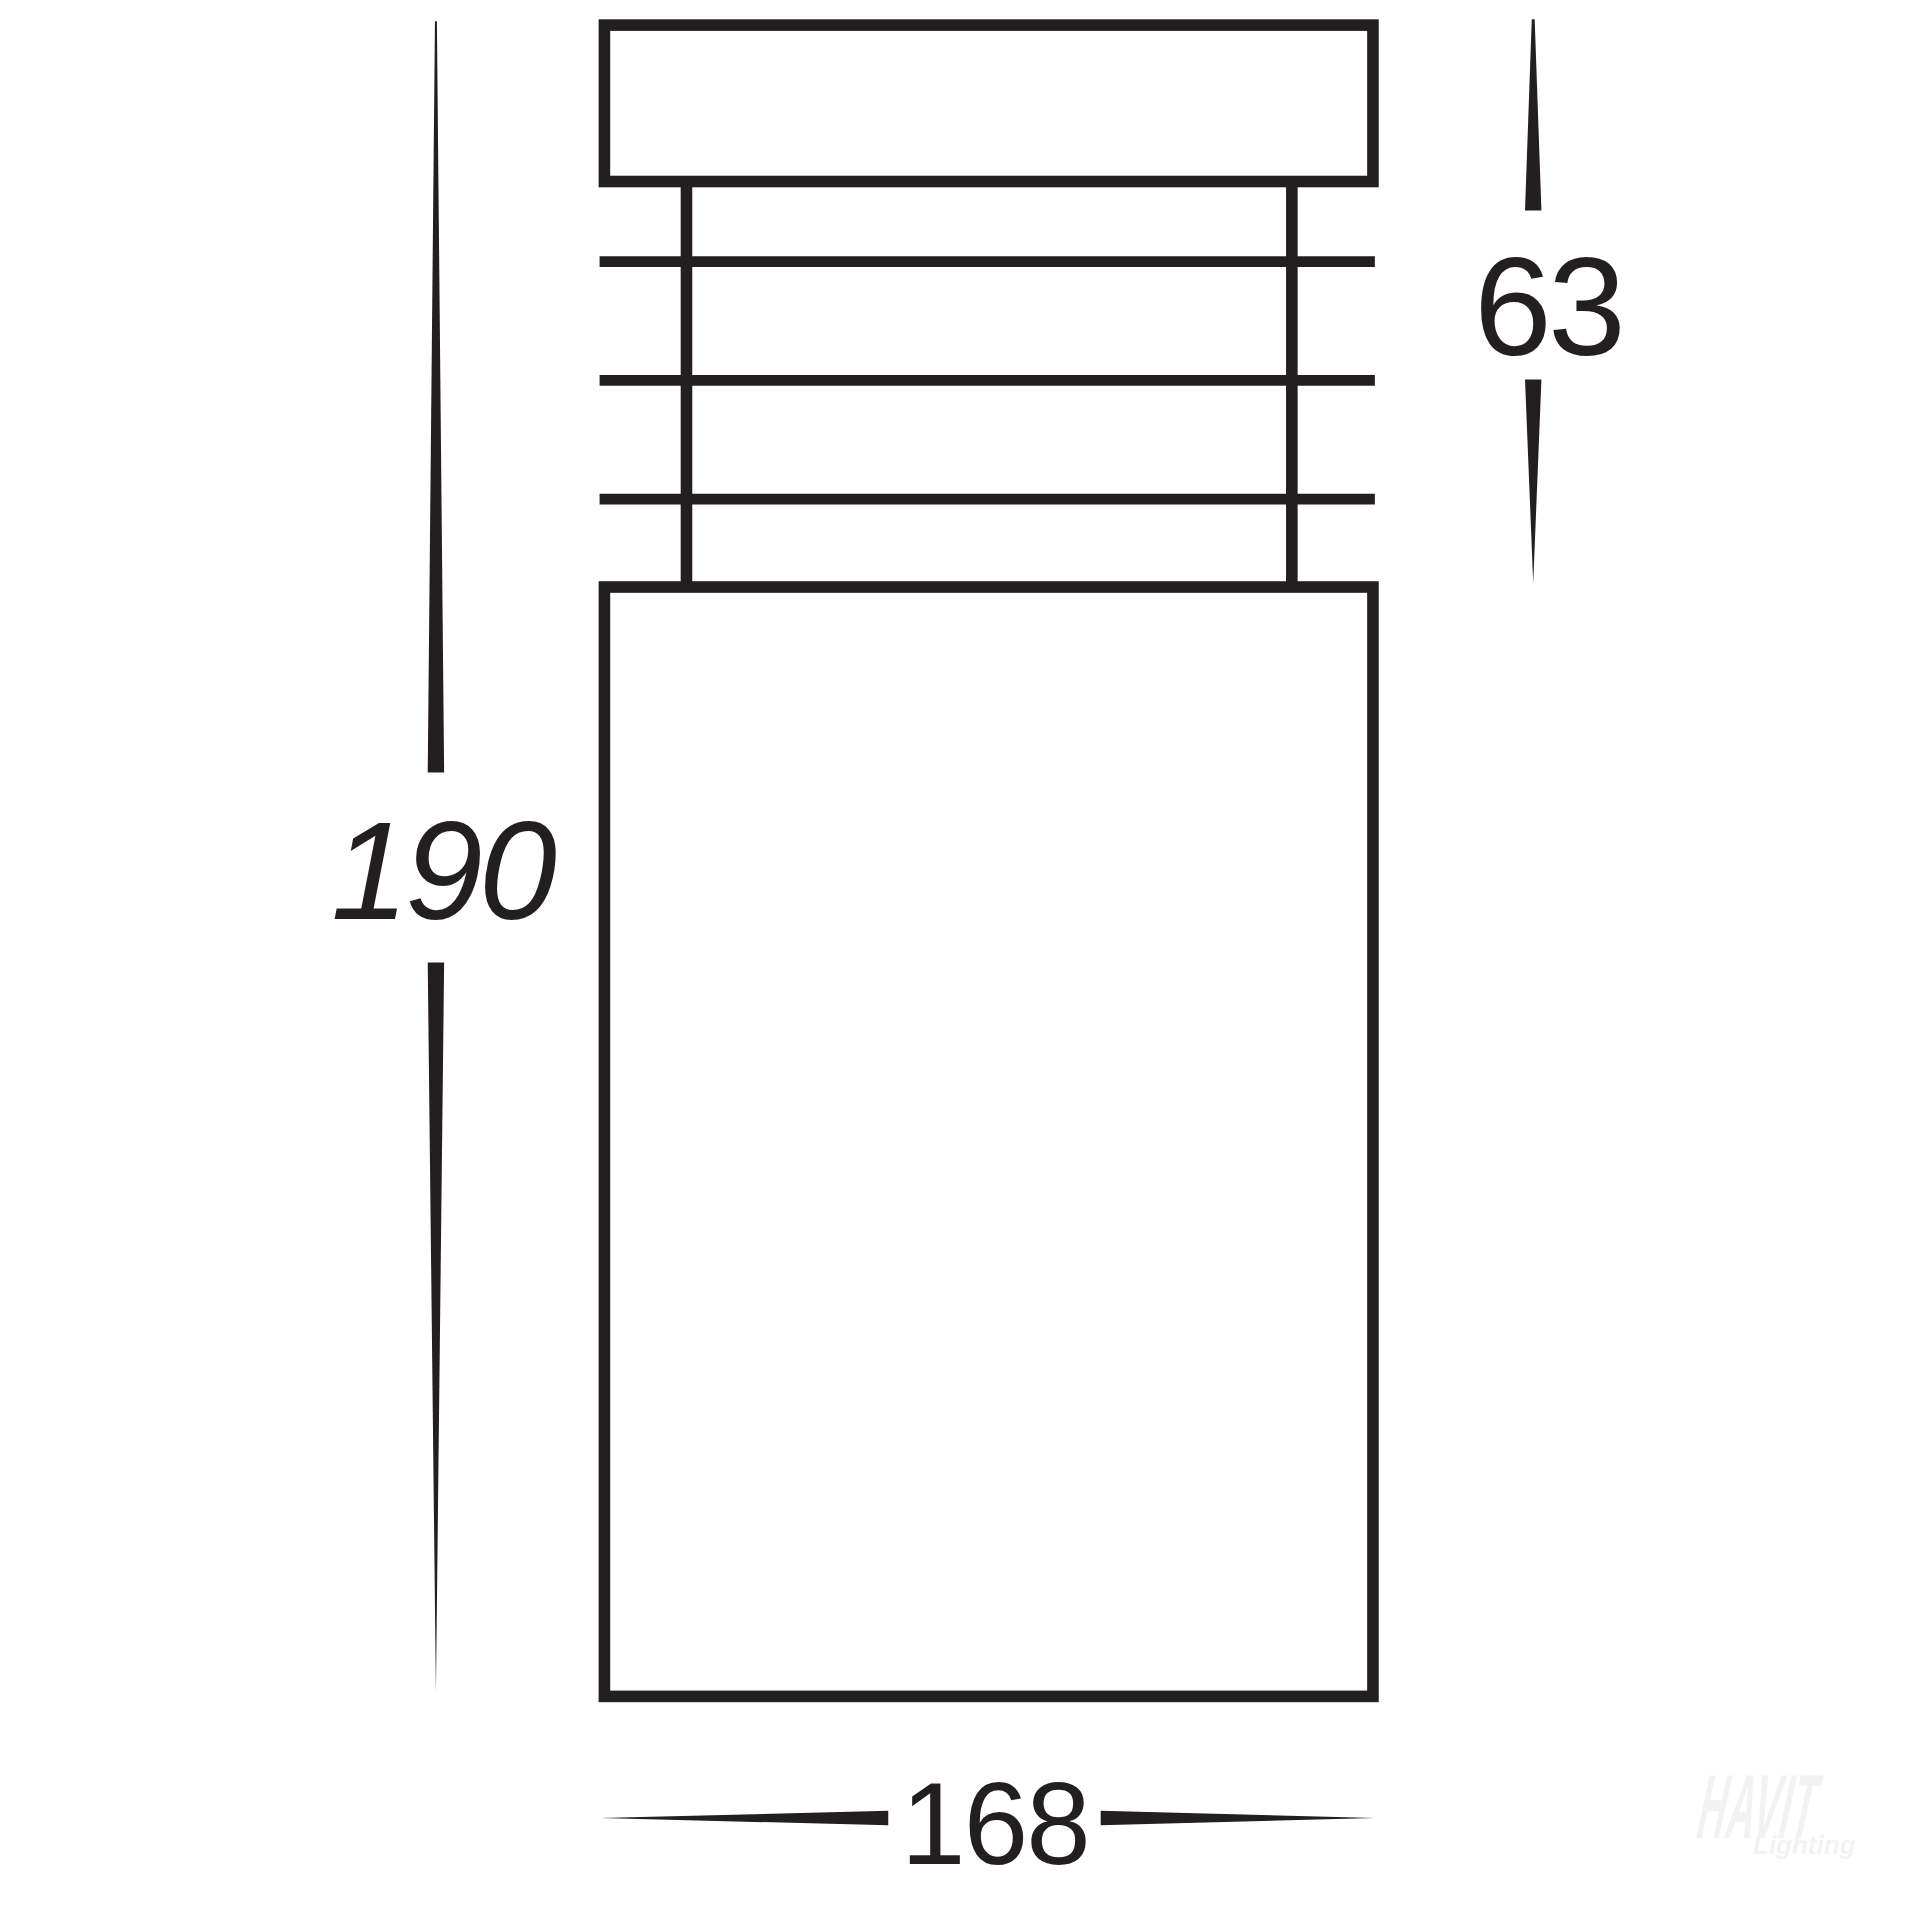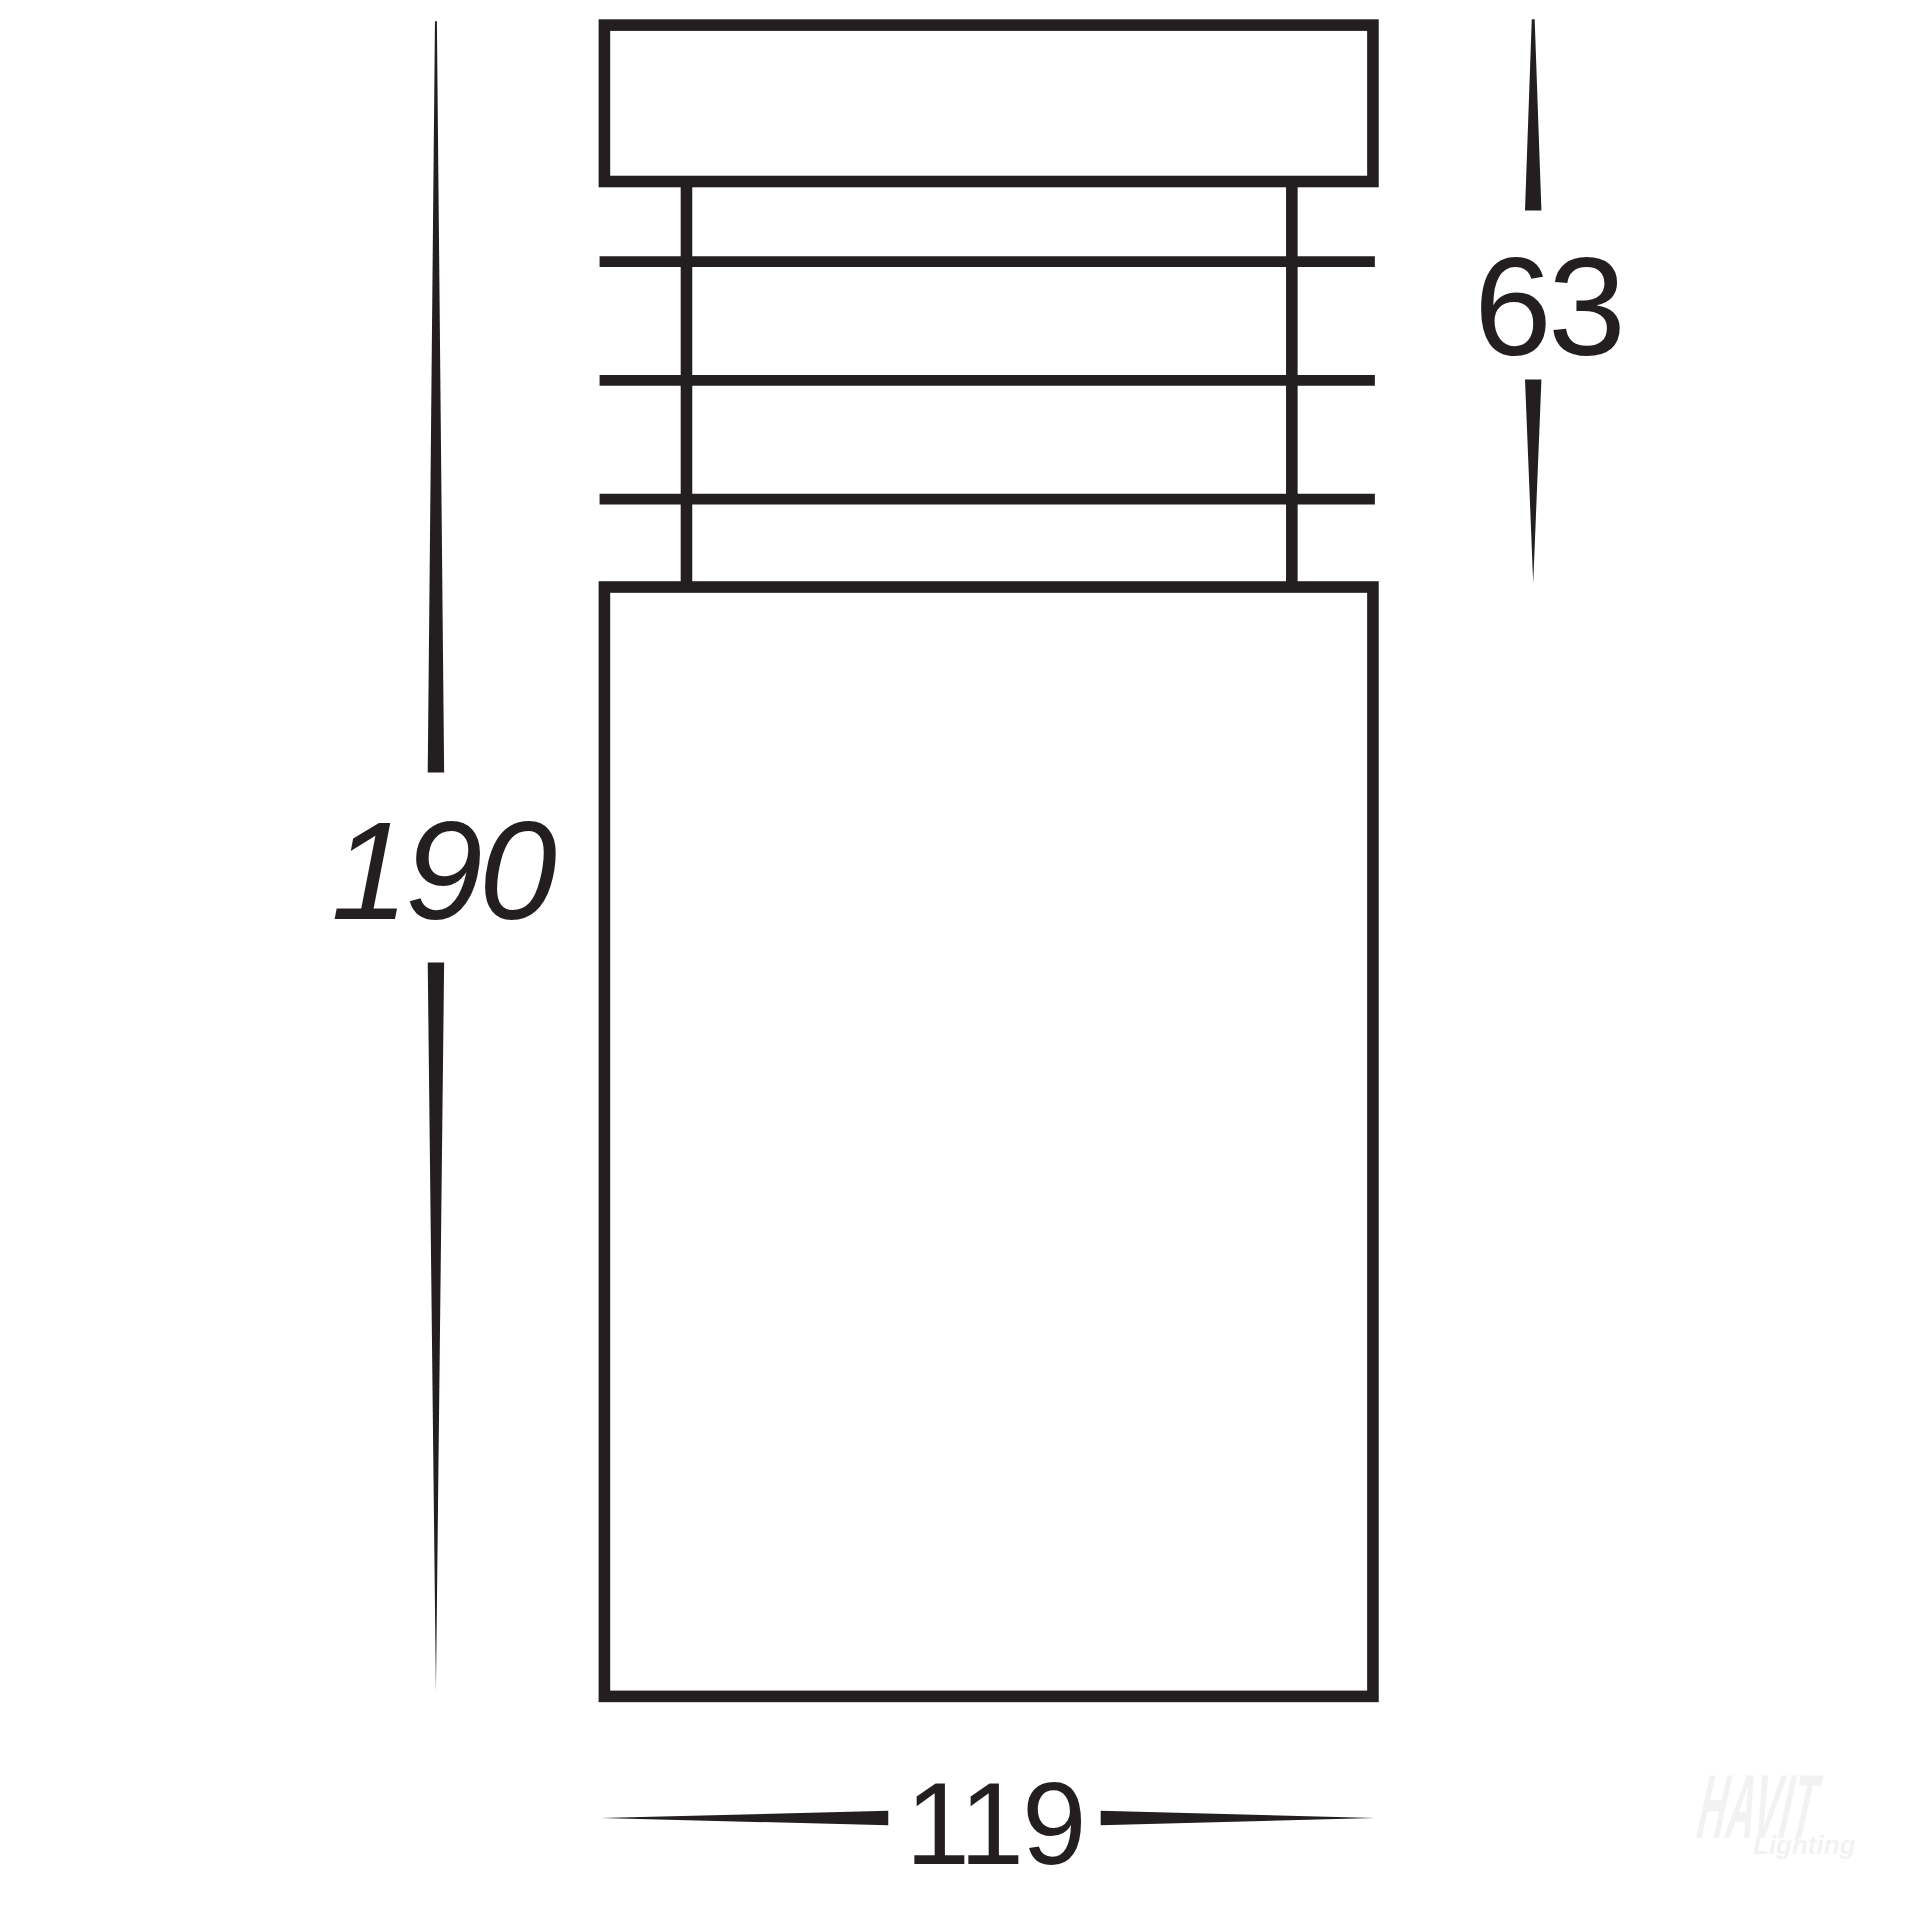--- a/index.html
+++ b/index.html
@@ -82,21 +82,21 @@
     <polygon points="1579.5,393 1596.5,393 1588,604" stroke="none" fill="#231f20"></polygon>
 
     <polygon points="622,1883 920,1875.5 920,1890.5" stroke="none" fill="#231f20"></polygon>
     <polygon points="1140,1875.5 1140,1890.5 1424,1883" stroke="none" fill="#231f20"></polygon>
   </svg>
 
   <div class="dim-label big dim-height">190</div>
 
   <div class="dim-label big dim-head">63</div>
 
-  <div class="dim-label small dim-width">119</div>
+  <div class="dim-label small dim-width">168</div>
 
   <div class="watermark">
     <div class="wm-brand">HAVIT</div>
     <div class="wm-tagline">Lighting</div>
   </div>
 
 </div>
 
 
 </body></html>

